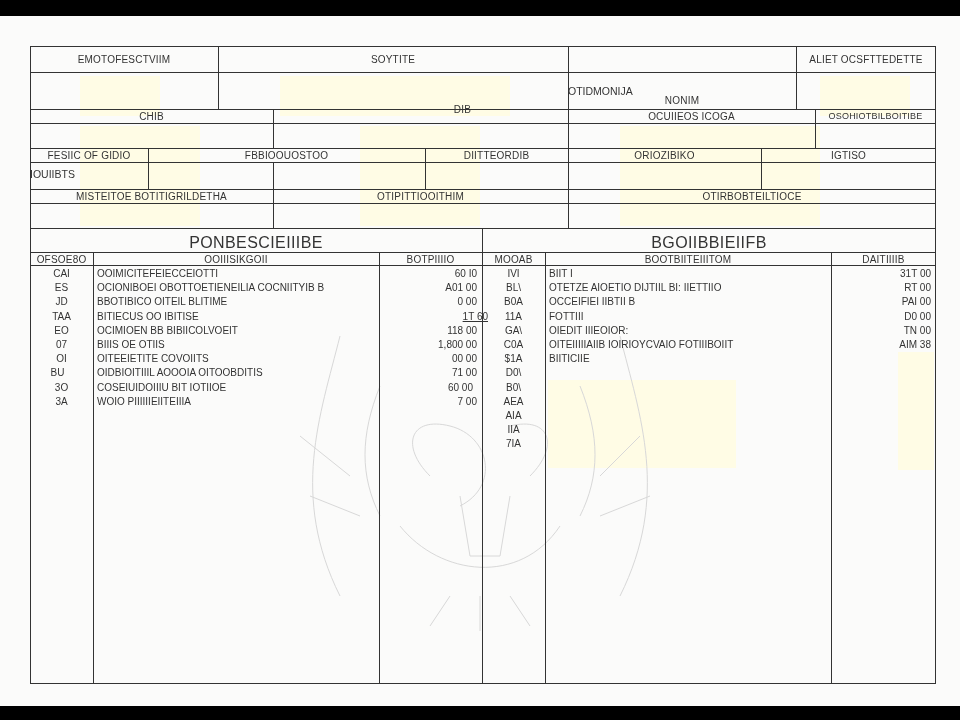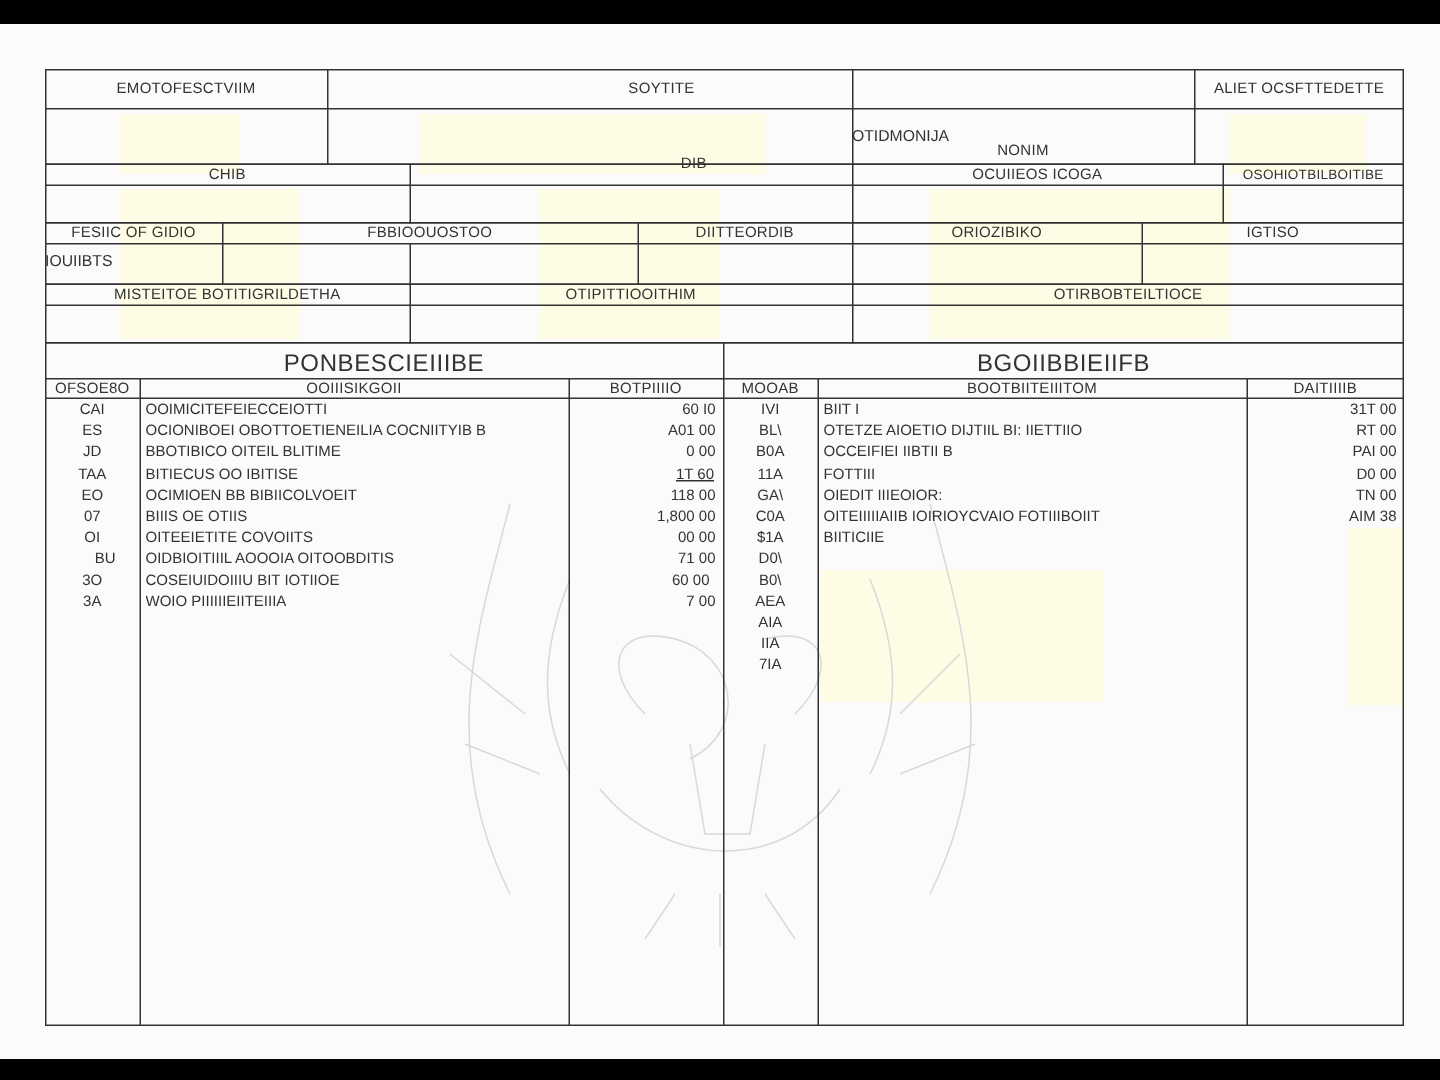--- a/index.html
+++ b/index.html
@@ -55,21 +55,21 @@
     </g>
   </svg>
 
   <div class="box" style="left:30px;top:30px;width:906px;height:64px;"></div>
   <div class="hline" style="left:30px;top:56px;width:906px;"></div>
   <div class="vline" style="left:218px;top:30px;height:64px;"></div>
   <div class="vline" style="left:568px;top:30px;height:64px;"></div>
   <div class="vline" style="left:796px;top:30px;height:64px;"></div>
 
   <div class="lbl" style="left:30px;top:38px;width:188px;">EMOTOFESCTVIIM</div>
-  <div class="lbl" style="left:218px;top:38px;width:350px;padding-left:48px;">SOYTITE</div>
+  <div class="lbl" style="left:218px;top:38px;width:350px;">SOYTITE</div>
   <div class="lbl" style="left:568px;top:38px;width:228px;margin-top:41px;">NONIM</div>
   <div class="lbl" style="left:796px;top:38px;width:140px;">ALIET OCSFTTEDETTE</div>
 
   <div class="val" style="left:30px;top:68px;width:188px;text-align:center;"></div>
   <div class="val" style="left:218px;top:68px;width:350px;text-align:center;"></div>
   <div class="val" style="left:568px;top:69px;width:228px;text-align:left;text-transform:uppercase;font-size:10.5px;">OTIDMONIJA</div>
   <div class="val" style="left:796px;top:68px;width:140px;text-align:center;"></div>
 
   <div class="box" style="left:30px;top:93px;width:906px;height:40px;"></div>
   <div class="hline" style="left:30px;top:107px;width:906px;"></div>
@@ -125,31 +125,31 @@
       <div class="row" style="left: 97px; top: 251px; width: 280px; overflow: hidden;">OOIMICITEFEIECCEIOTTI</div>
       <div class="row r" style="left: 387px; top: 251px; width: 90px;">60 I0</div>
       <div class="row c" style="left: 30px; top: 265.2px; width: 63px;">ES</div>
       <div class="row" style="left: 97px; top: 265.2px; width: 280px; overflow: hidden;">OCIONIBOEI OBOTTOETIENEILIA COCNIITYIB B</div>
       <div class="row r" style="left: 387px; top: 265.2px; width: 90px;">A01 00</div>
       <div class="row c" style="left: 30px; top: 279.4px; width: 63px;">JD</div>
       <div class="row" style="left: 97px; top: 279.4px; width: 280px; overflow: hidden;">BBOTIBICO OITEIL BLITIME</div>
       <div class="row r" style="left: 387px; top: 279.4px; width: 90px;">0 00</div>
       <div class="row c" style="left: 30px; top: 293.6px; width: 63px;">TAA</div>
       <div class="row" style="left: 97px; top: 293.6px; width: 280px; overflow: hidden;">BITIECUS OO IBITISE</div>
-      <div class="row r" style="left: 386px; top: 293.6px; width: 90px; text-decoration: underline;">1T 60</div>
+      <div class="row r" style="left: 398px; top: 293.6px; width: 90px; text-decoration: underline;">1T 60</div>
       <div class="row c" style="left: 30px; top: 307.8px; width: 63px;">EO</div>
       <div class="row" style="left: 97px; top: 307.8px; width: 280px; overflow: hidden;">OCIMIOEN BB BIBIICOLVOEIT</div>
       <div class="row r" style="left: 387px; top: 307.8px; width: 90px;">118 00</div>
       <div class="row c" style="left: 30px; top: 322px; width: 63px;">07</div>
       <div class="row" style="left: 97px; top: 322px; width: 280px; overflow: hidden;">BIIIS OE OTIIS</div>
       <div class="row r" style="left: 387px; top: 322px; width: 90px;">1,800 00</div>
       <div class="row c" style="left: 30px; top: 336.2px; width: 63px;">OI</div>
       <div class="row" style="left: 97px; top: 336.2px; width: 280px; overflow: hidden;">OITEEIETITE COVOIITS</div>
       <div class="row r" style="left: 387px; top: 336.2px; width: 90px;">00 00</div>
-      <div class="row c" style="left: 14px; top: 350.4px; width: 63px; text-align: right;">BU</div>
+      <div class="row c" style="left: 26px; top: 350.4px; width: 63px;">BU</div>
       <div class="row" style="left: 97px; top: 350.4px; width: 280px; overflow: hidden;">OIDBIOITIIIL AOOOIA OITOOBDITIS</div>
       <div class="row r" style="left: 387px; top: 350.4px; width: 90px;">71 00</div>
       <div class="row c" style="left: 30px; top: 364.6px; width: 63px;">3O</div>
       <div class="row" style="left: 97px; top: 364.6px; width: 280px; overflow: hidden;">COSEIUIDOIIIU BIT IOTIIOE</div>
       <div class="row r" style="left: 383px; top: 364.6px; width: 90px; text-align: right;">60 00</div>
       <div class="row c" style="left: 30px; top: 378.8px; width: 63px;">3A</div>
       <div class="row" style="left: 97px; top: 378.8px; width: 280px; overflow: hidden;">WOIO PIIIIIIEIITEIIIA</div>
       <div class="row r" style="left: 387px; top: 378.8px; width: 90px;">7 00</div>
     </div>
 

